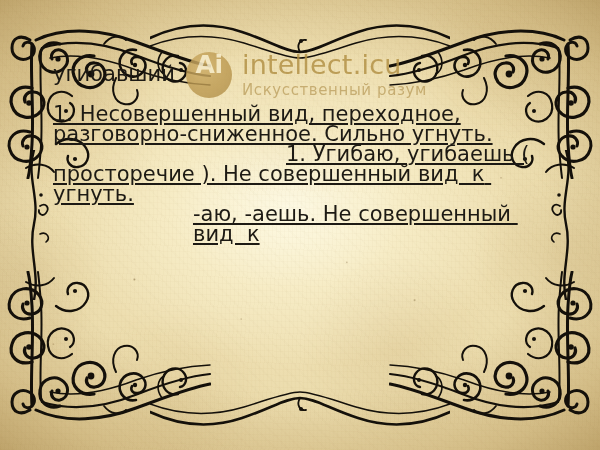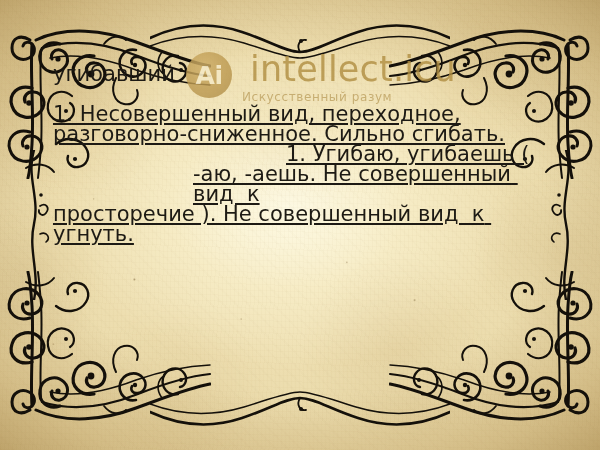--- a/index.html
+++ b/index.html
@@ -146,46 +146,44 @@
   }
   .wm-badge {
     width: 46px;
     height: 46px;
     border-radius: 50%;
     background: radial-gradient(circle at 38% 32%,
       rgba(206,174,104,0.92) 0%,
       rgba(188,153,80,0.88) 55%,
       rgba(170,136,66,0.85) 100%);
     display: flex;
-    align-items: center;
     justify-content: center;
     flex: none;
     margin-top: 2px;
   }
   .wm-badge-text {
     font-size: 25px;
     font-weight: bold;
     color: rgba(247,238,205,0.92);
     letter-spacing: -0.5px;
     line-height: 1;
   }
   .wm-words {
     margin-left: 10px;
     padding-top: 1px;
   }
   .wm-title {
-    font-size: 35px;
+    font-size: 27px;
     color: rgba(176,142,66,0.88);
     letter-spacing: 0.2px;
     line-height: 1.05;
     white-space: nowrap;
-    margin-left: 8px;
   }
   .wm-sub {
-    font-size: 12px;
+    font-size: 15px;
     color: rgba(186,156,92,0.82);
     letter-spacing: 0.6px;
     margin-top: 2px;
     white-space: nowrap;
   }
 
   
   .content {
     position: absolute;
     top: 64px;
@@ -410,19 +408,19 @@
       <div class="wm-sub">Искусственный  разум</div>
     </div>
   </div>
 
   <div class="content">
     <div class="headword">угибавший</div>
 
     <div class="gap"></div>
 
     <div class="para-line">1. Несовершенный вид, переходное,</div>
-    <div class="para-line">разговорно-сниженное. Сильно сгибать.</div>
+    <div class="para-line">разговорно-сниженное. Сильно угнуть.</div>
     <div class="para-line indent-def">1. Угибаю, угибаешь (</div>
+    <div class="para-line">просторечие ). Не совершенный вид  к угнуть.</div>
     <div class="para-line indent-form">-аю, -аешь. Не совершенный вид  к</div>
-    <div class="para-line">просторечие ). Не совершенный вид  к угнуть.</div>
   </div>
 
 </div>
 
 </body></html>

